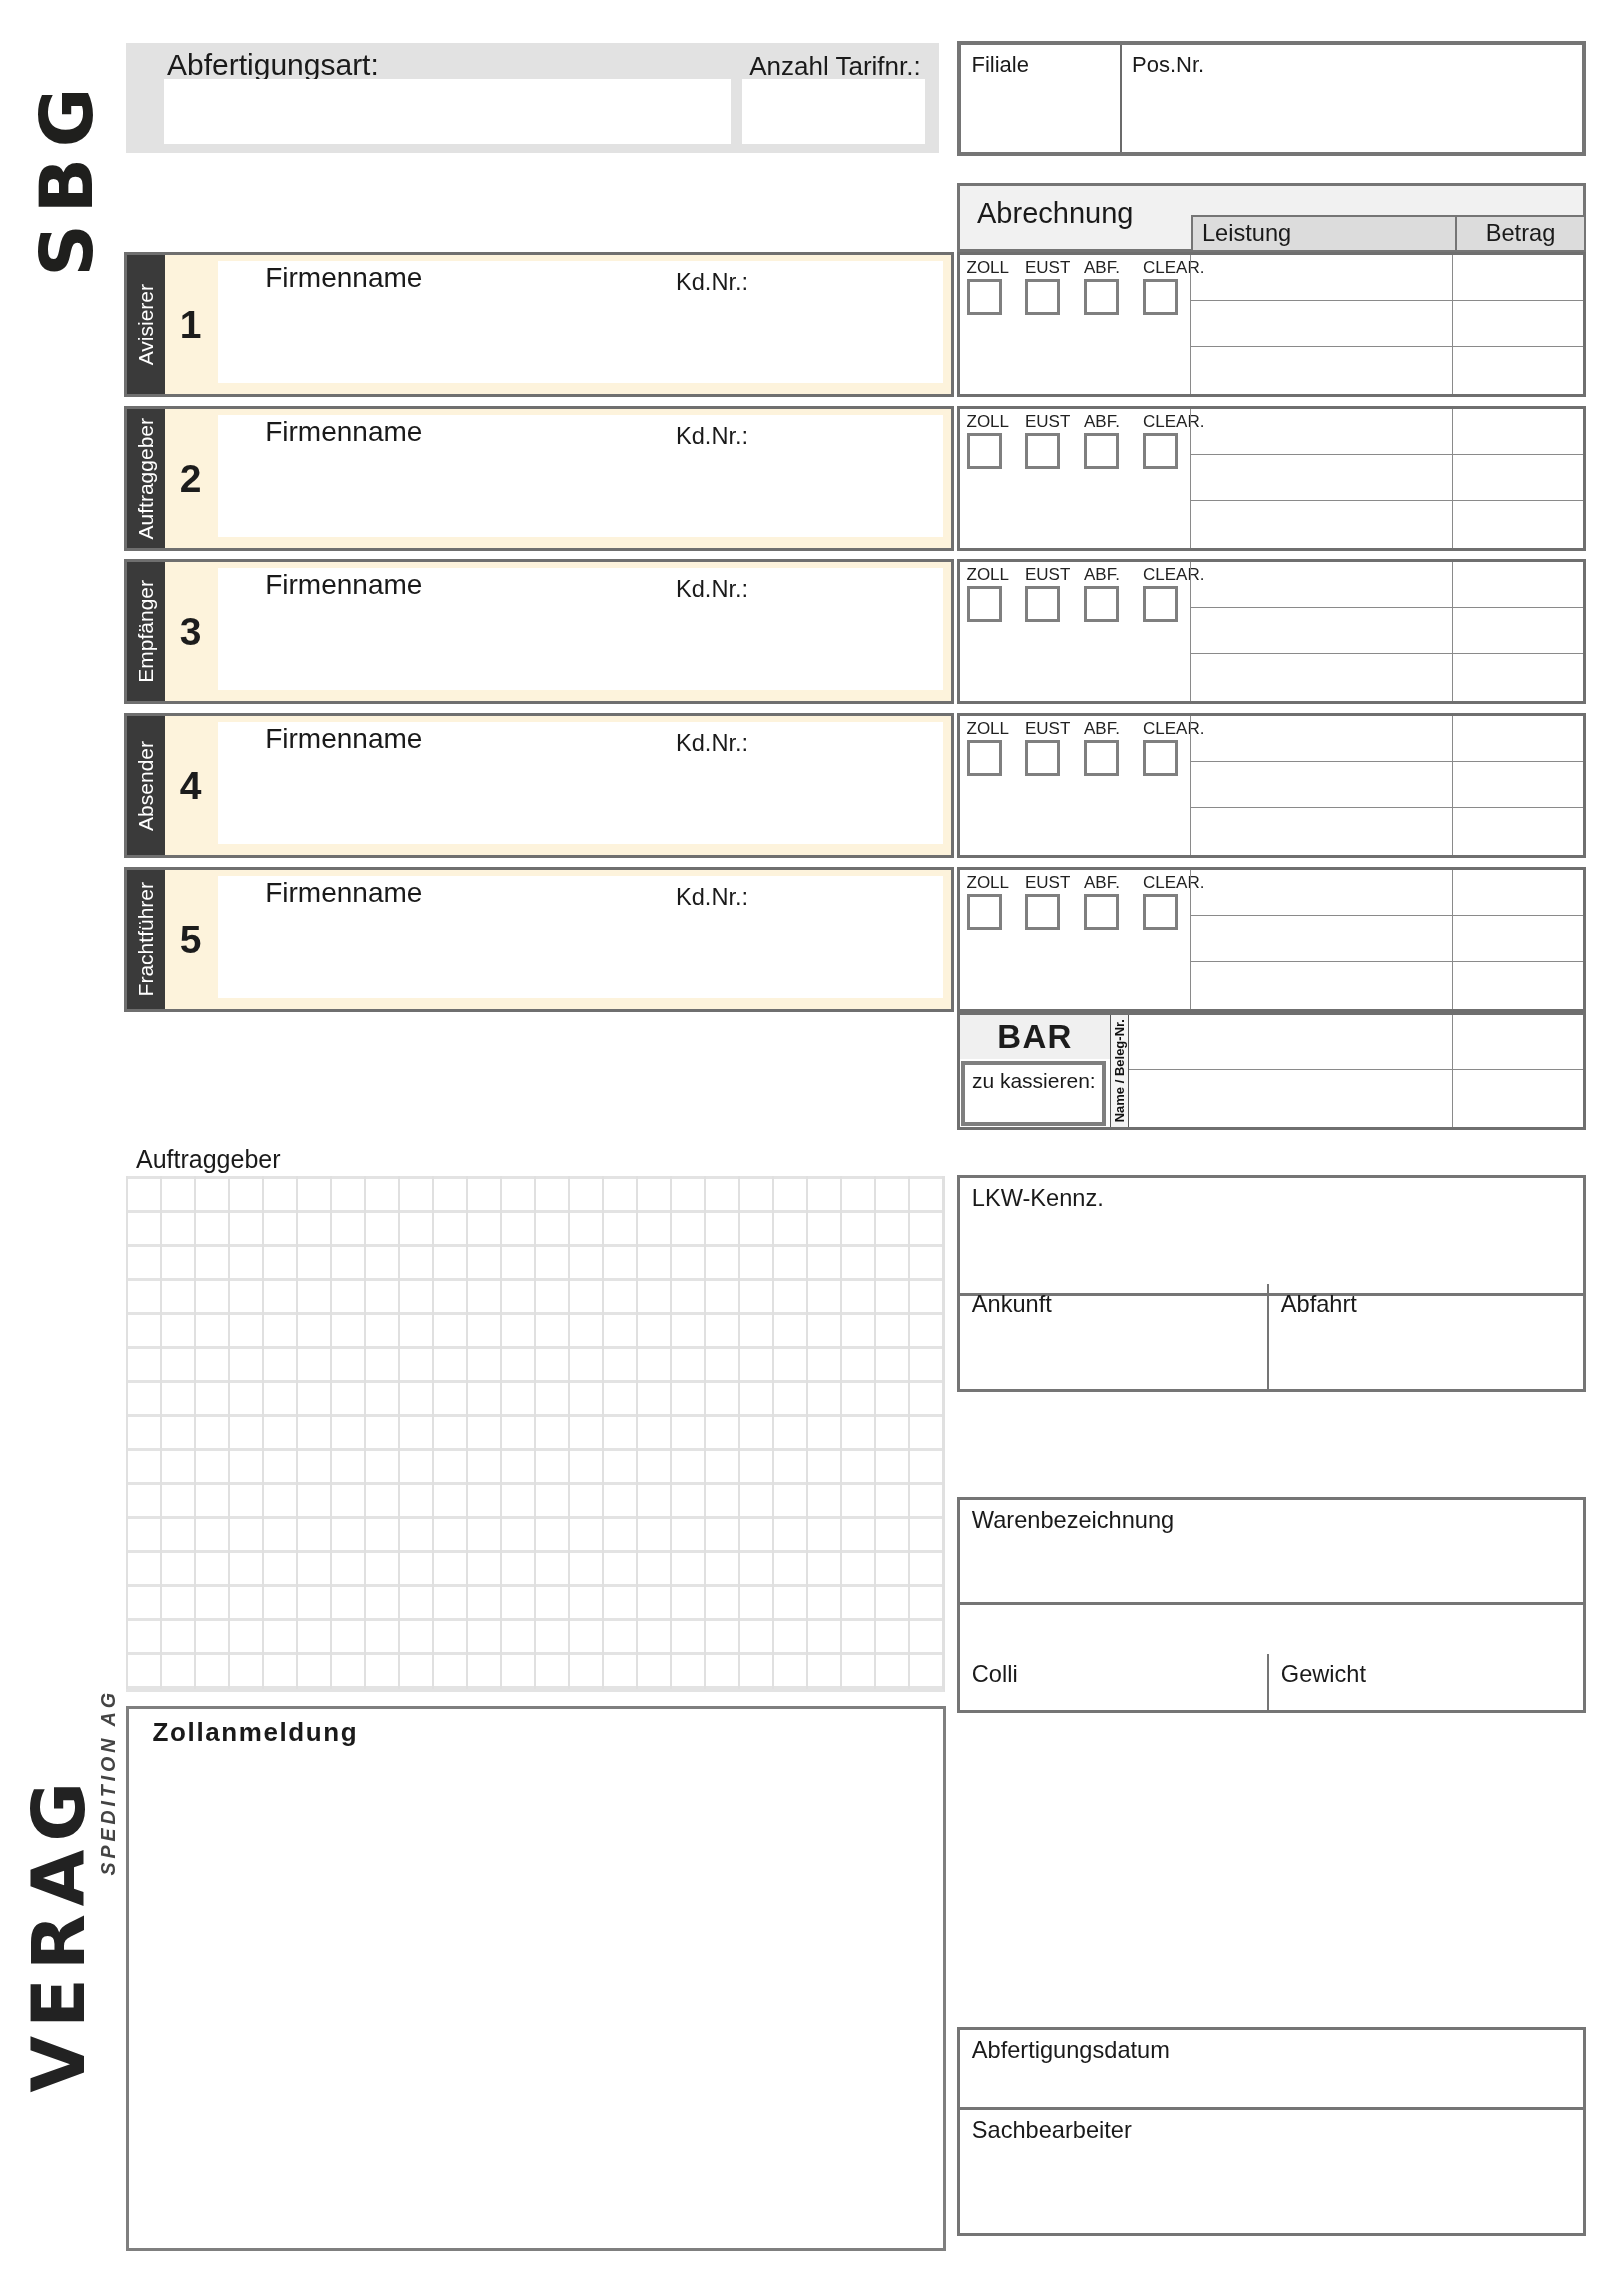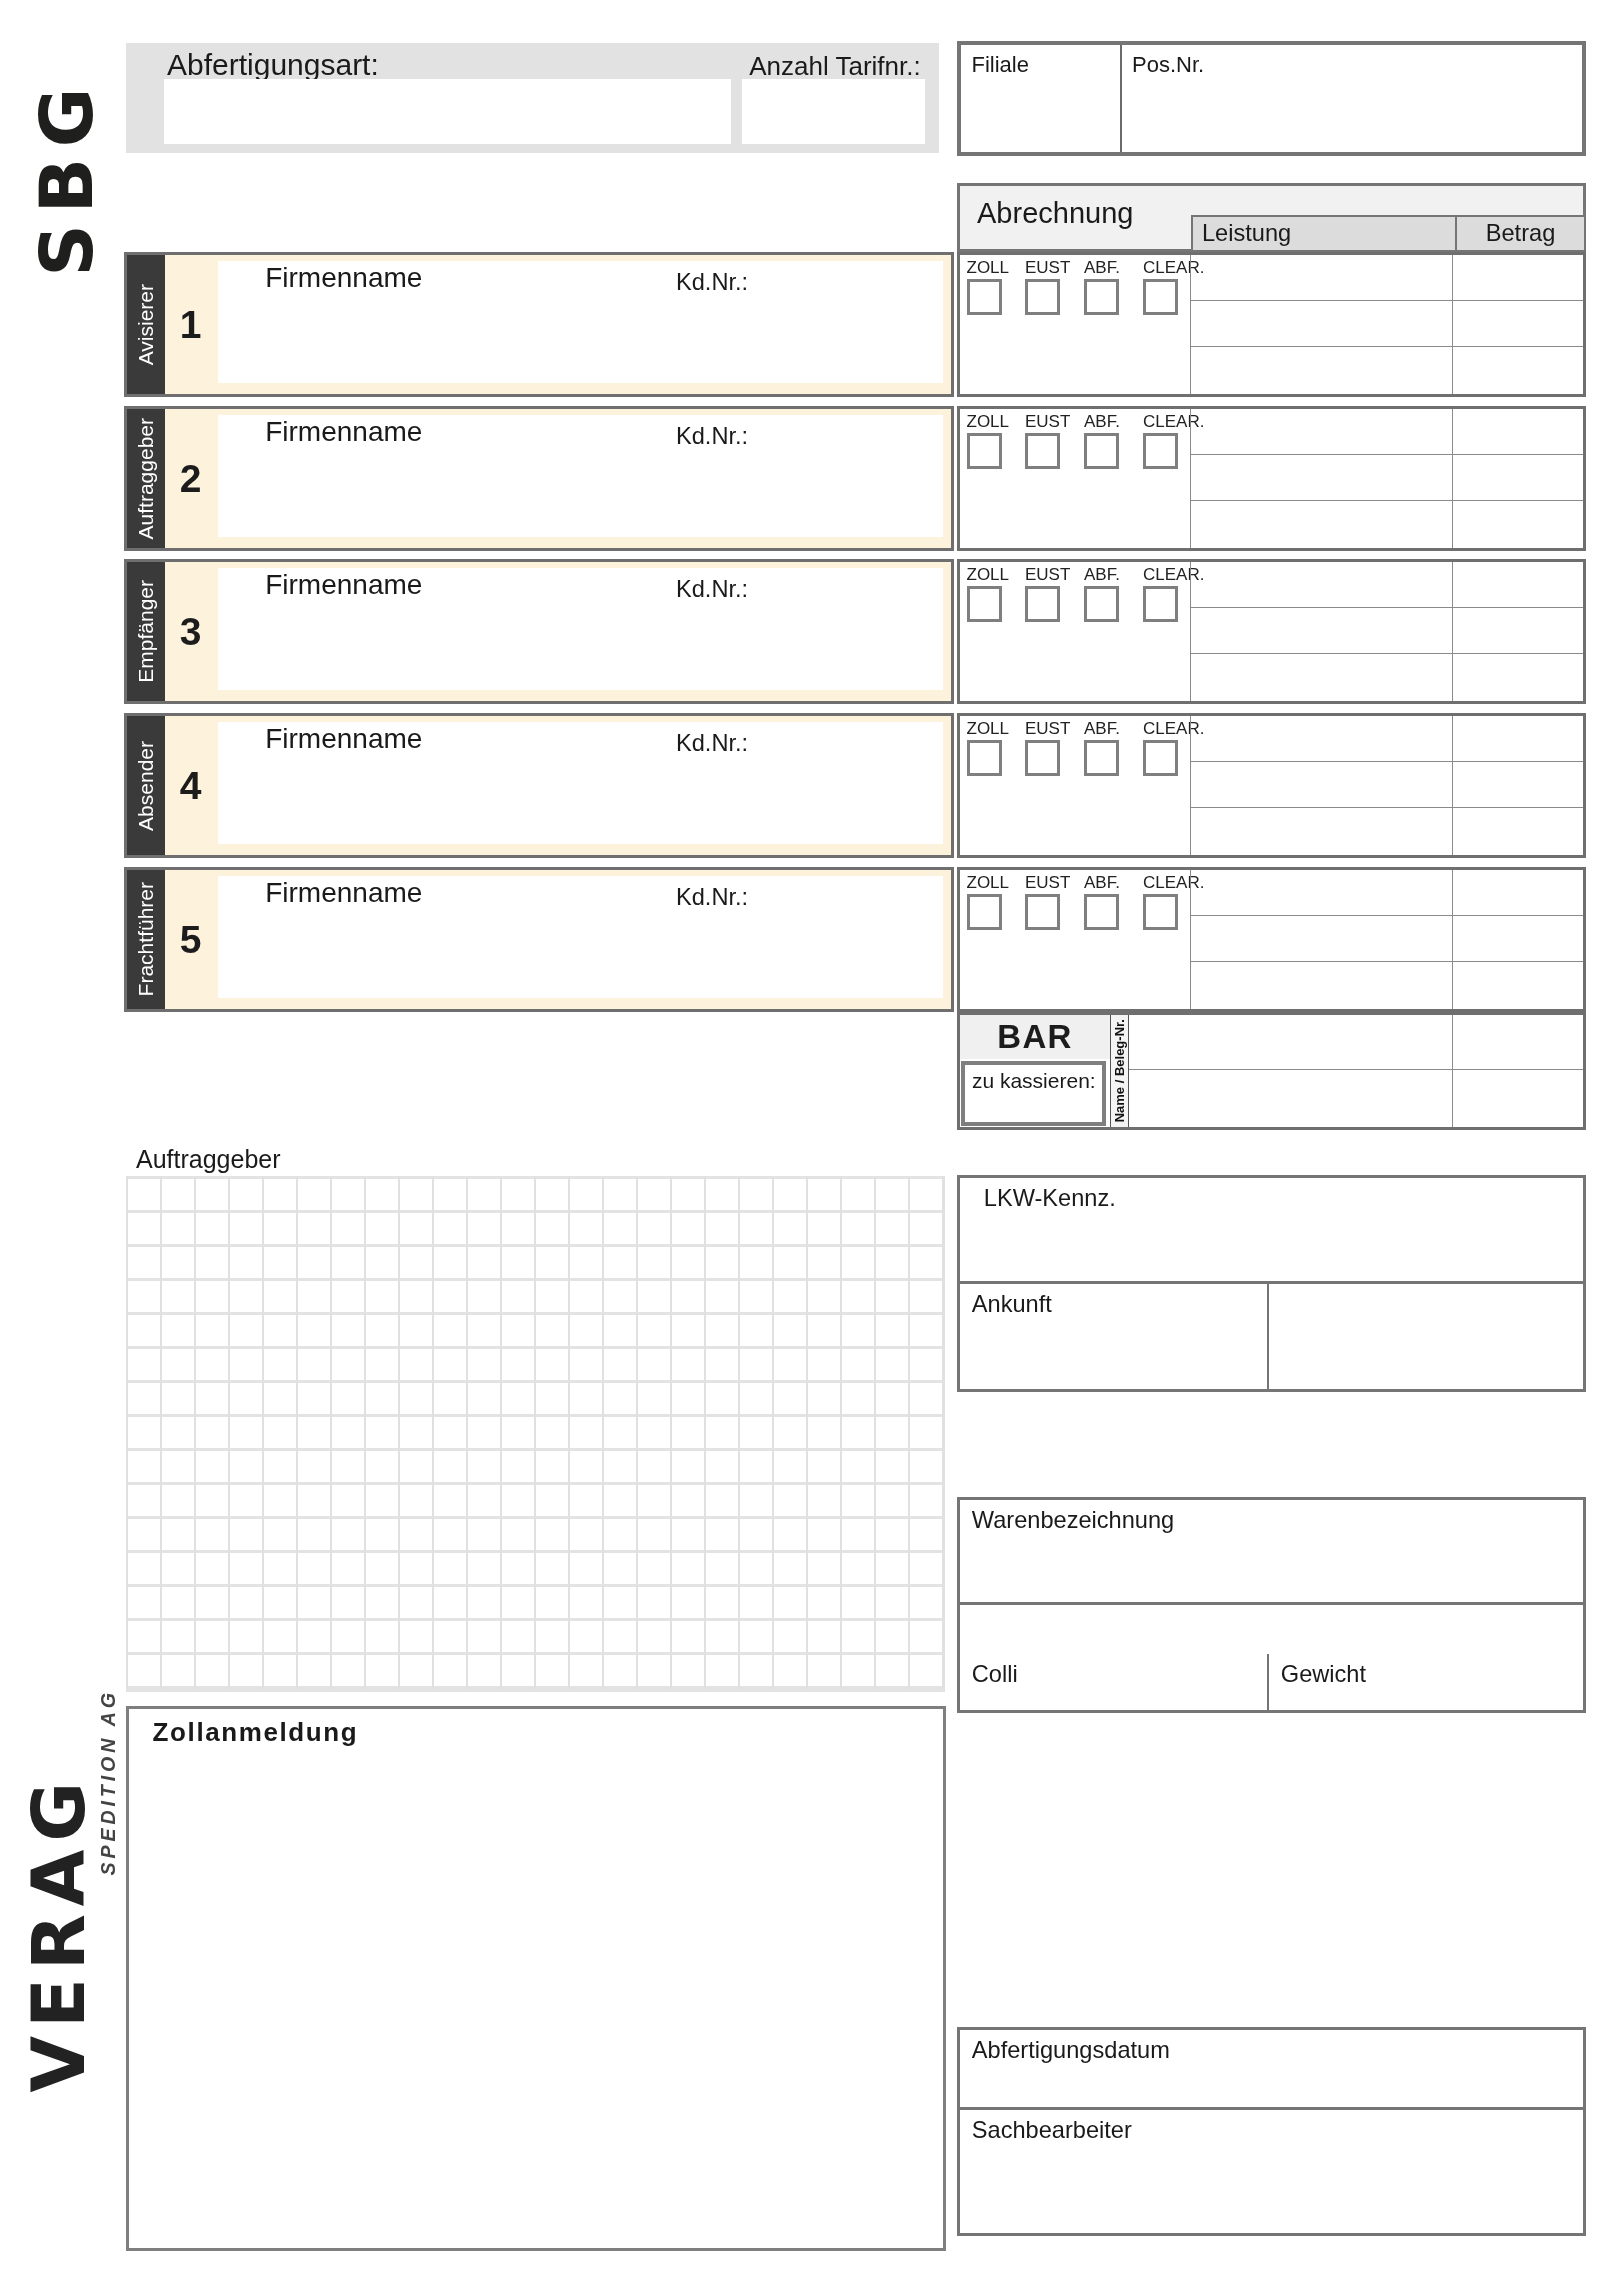--- a/index.html
+++ b/index.html
@@ -140,27 +140,30 @@
   </div>
 
   <div class="abs verag-logo">
     <span class="vert">VERAG</span>
   </div>
   <div class="abs verag-sub">
     <span class="vert">SPEDITION AG</span>
   </div>
 
   <div class="rc-box" style="top:1175px;height:217px;">
-    <div class="rc-top" style="height:106px;padding-left:12px;">
+    <div class="rc-top" style="height:118px;">
       <span class="rc-label">LKW-Kennz.</span>
     </div>
     <div class="rc-bottom" style="top:106px;">
       <div class="rc-cell-l">
         <span class="rc-label">Ankunft</span>
       </div>
+      <div class="rc-cell-r">
+        <span class="rc-label">Abfahrt</span>
+      </div>
     </div>
   </div>
 
   <div class="rc-box" style="top:1497px;height:216px;">
     <div class="rc-top" style="height:105px;">
       <span class="rc-label">Warenbezeichnung</span>
     </div>
     <div class="rc-bottom" style="top:111px;margin-top:43px;">
       <div class="rc-cell-l">
         <span class="rc-label">Colli</span>

